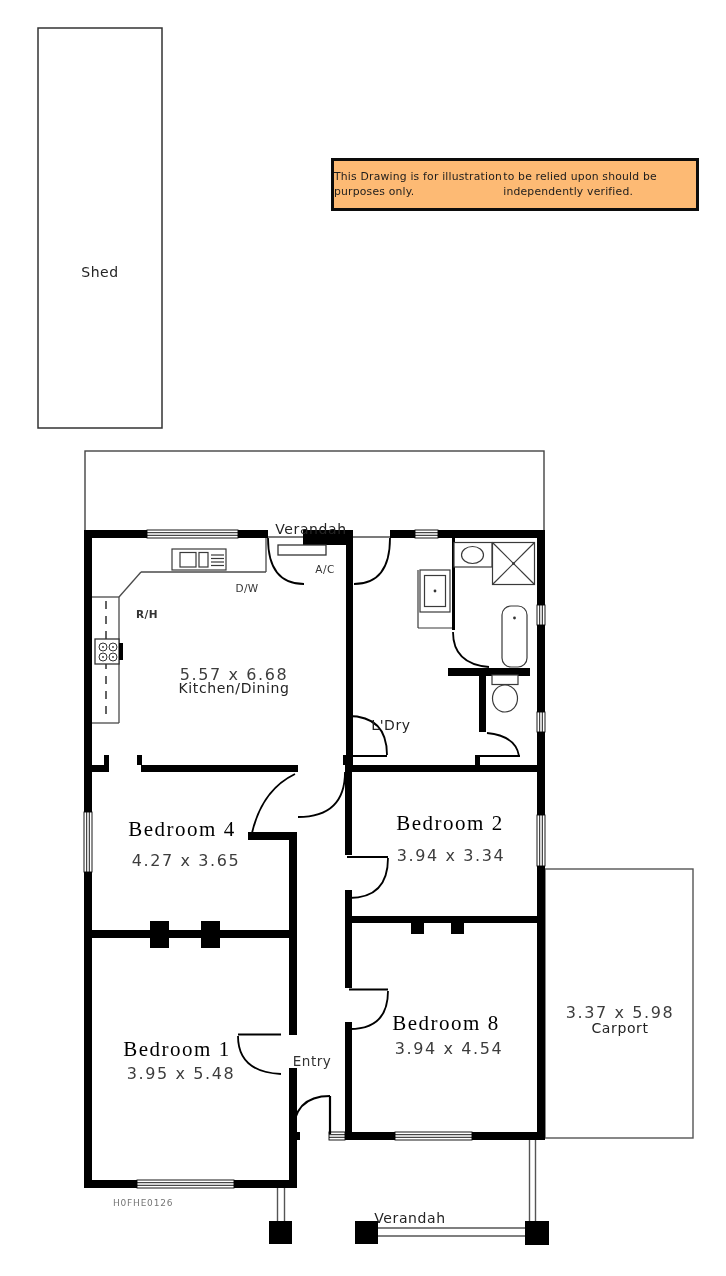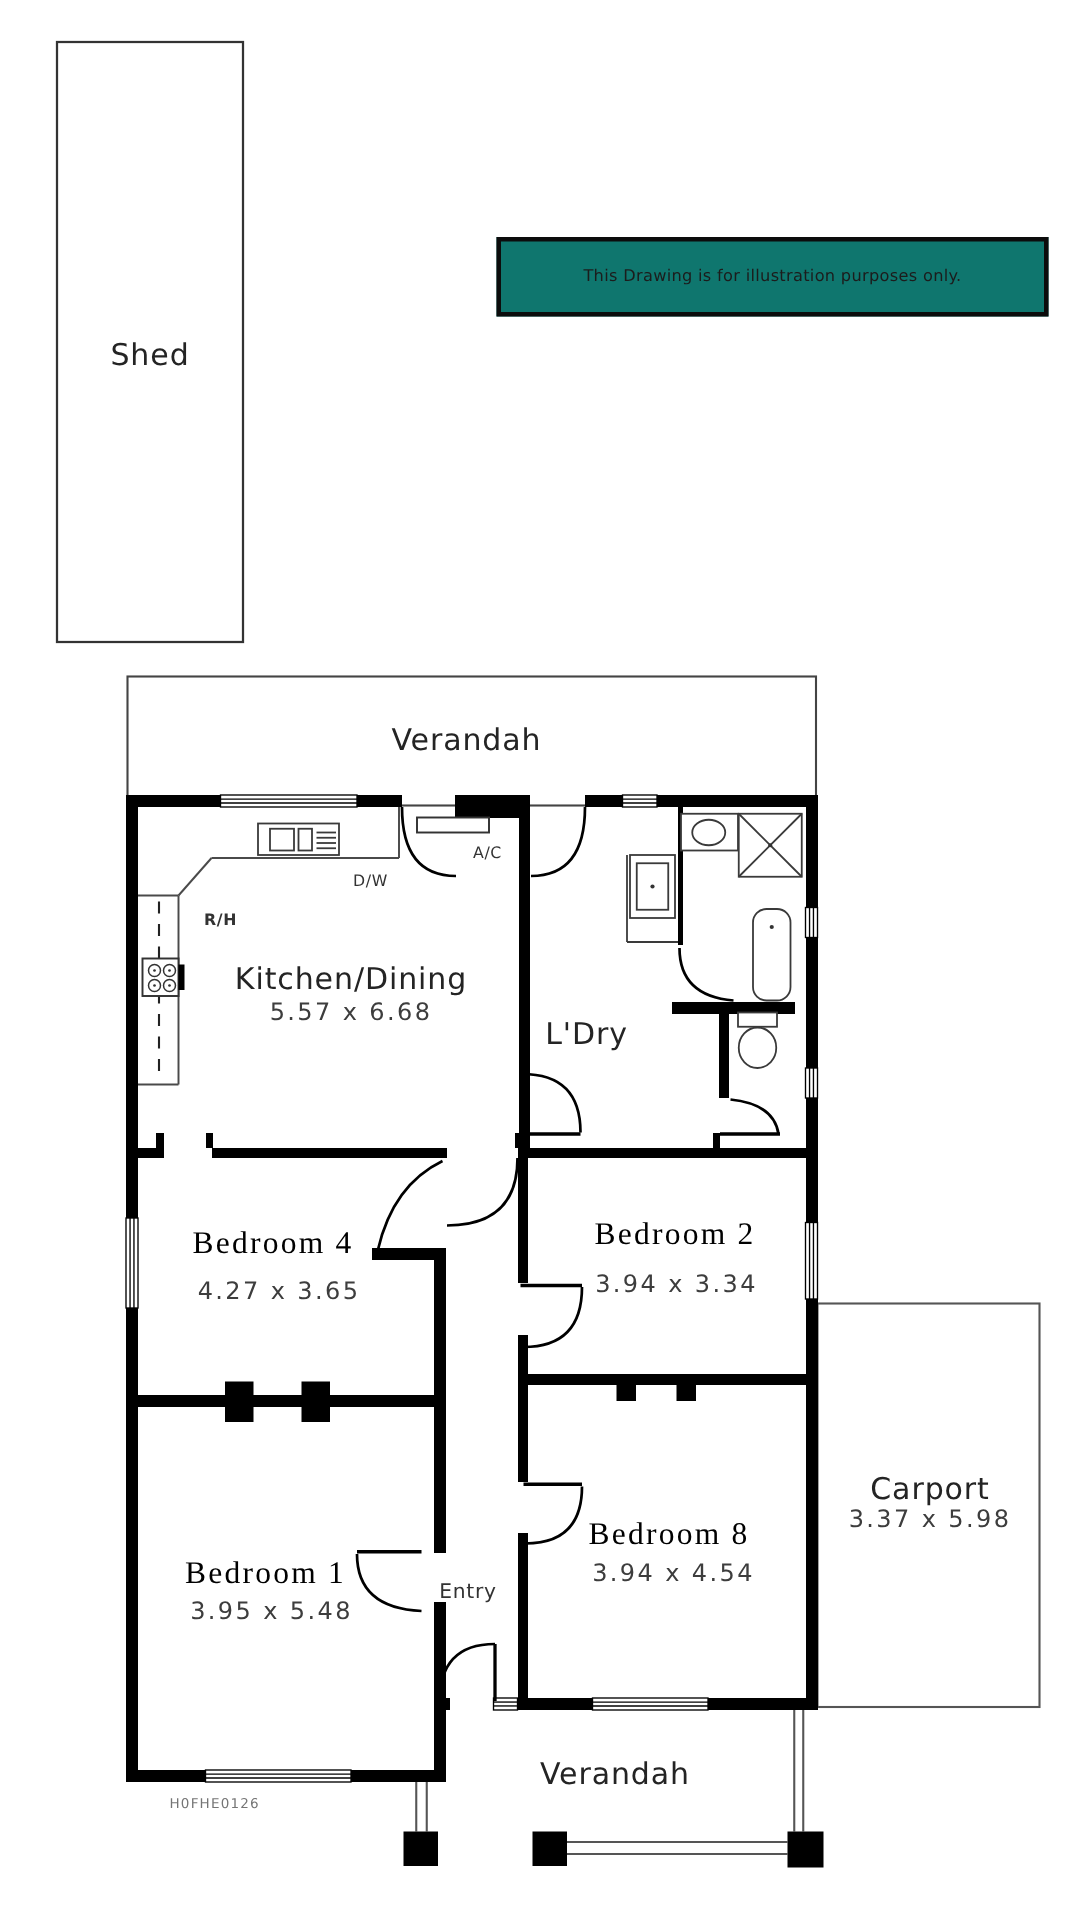--- a/index.html
+++ b/index.html
@@ -1,29 +1,29 @@
 <!DOCTYPE html>
 <html><head>
 <meta charset="utf-8">
 <style>
   html,body{margin:0;padding:0;background:#fff;}
   .canvas{position:relative;width:726px;height:1276px;background:#fff;overflow:hidden;
           font-family:"DejaVu Sans",sans-serif;}
   svg.plan{position:absolute;left:0;top:0;}
   .lbl{position:absolute;transform:translate(-50%,-50%);white-space:nowrap;line-height:1;}
   .hand{font-family:"DejaVu Sans",sans-serif;color:#242424;}
-  .h17{font-size:20px;letter-spacing:0.6px;}
+  .h17{font-size:14px;letter-spacing:0.6px;margin-top:36px;}
   .h14{font-size:13.5px;letter-spacing:0.5px;color:#333;}
   .h11{font-size:10.5px;letter-spacing:0.4px;color:#333;}
   .serif{font-family:"Liberation Serif",serif;font-size:21px;color:#000;letter-spacing:1.5px;}
   .dim{font-family:"DejaVu Sans",sans-serif;font-size:16px;color:#3d3d3d;letter-spacing:1.6px;}
   .code{position:absolute;transform:none;font-size:9px;color:#757575;letter-spacing:0.8px;
         font-family:"DejaVu Sans",sans-serif;}
   .disclaimer{position:absolute;left:331px;top:158px;width:362px;height:47px;
-              border:3px solid #0c0c0c;background:#0f766e;display:flex;flex-direction:row;
+              border:3px solid #0c0c0c;background:#fdba74;display:flex;flex-direction:row;
               align-items:center;justify-content:center;text-align:left;}
   .disclaimer div{font-size:10.8px;color:#1c1c1c;line-height:1.38;letter-spacing:0.2px;}
 </style>
 </head>
 <body>
 
 <div class="canvas">
 
 <svg class="plan" width="726" height="1276" viewBox="0 0 726 1276">
 
@@ -238,20 +238,21 @@
   </g>
   <g fill="#000">
     <rect x="269" y="1221" width="23" height="23"></rect>
     <rect x="355" y="1221" width="23" height="23"></rect>
     <rect x="525" y="1221" width="24" height="24"></rect>
   </g>
 </svg>
 
 <div class="disclaimer">
   <div>This Drawing is for illustration purposes only.</div>
+  <div>to be relied upon should be independently verified.</div>
 </div>
 
 <div class="lbl hand h17" style="left:100px;top:236px;">Shed</div>
 <div class="lbl hand h17" style="left:311px;top:493px;">Verandah</div>
 <div class="lbl hand h11" style="left:325px;top:569px;">A/C</div>
 <div class="lbl hand h11" style="left:247px;top:588px;">D/W</div>
 <div class="lbl hand h11" style="left:147px;top:614px;font-weight:bold;">R/H</div>
 <div class="lbl hand h17" style="left:234px;top:652px;">Kitchen/Dining</div>
 <div class="lbl dim" style="left:234px;top:675px;">5.57 x 6.68</div>
 <div class="lbl hand h17" style="left:391px;top:689px;">L'Dry</div>

